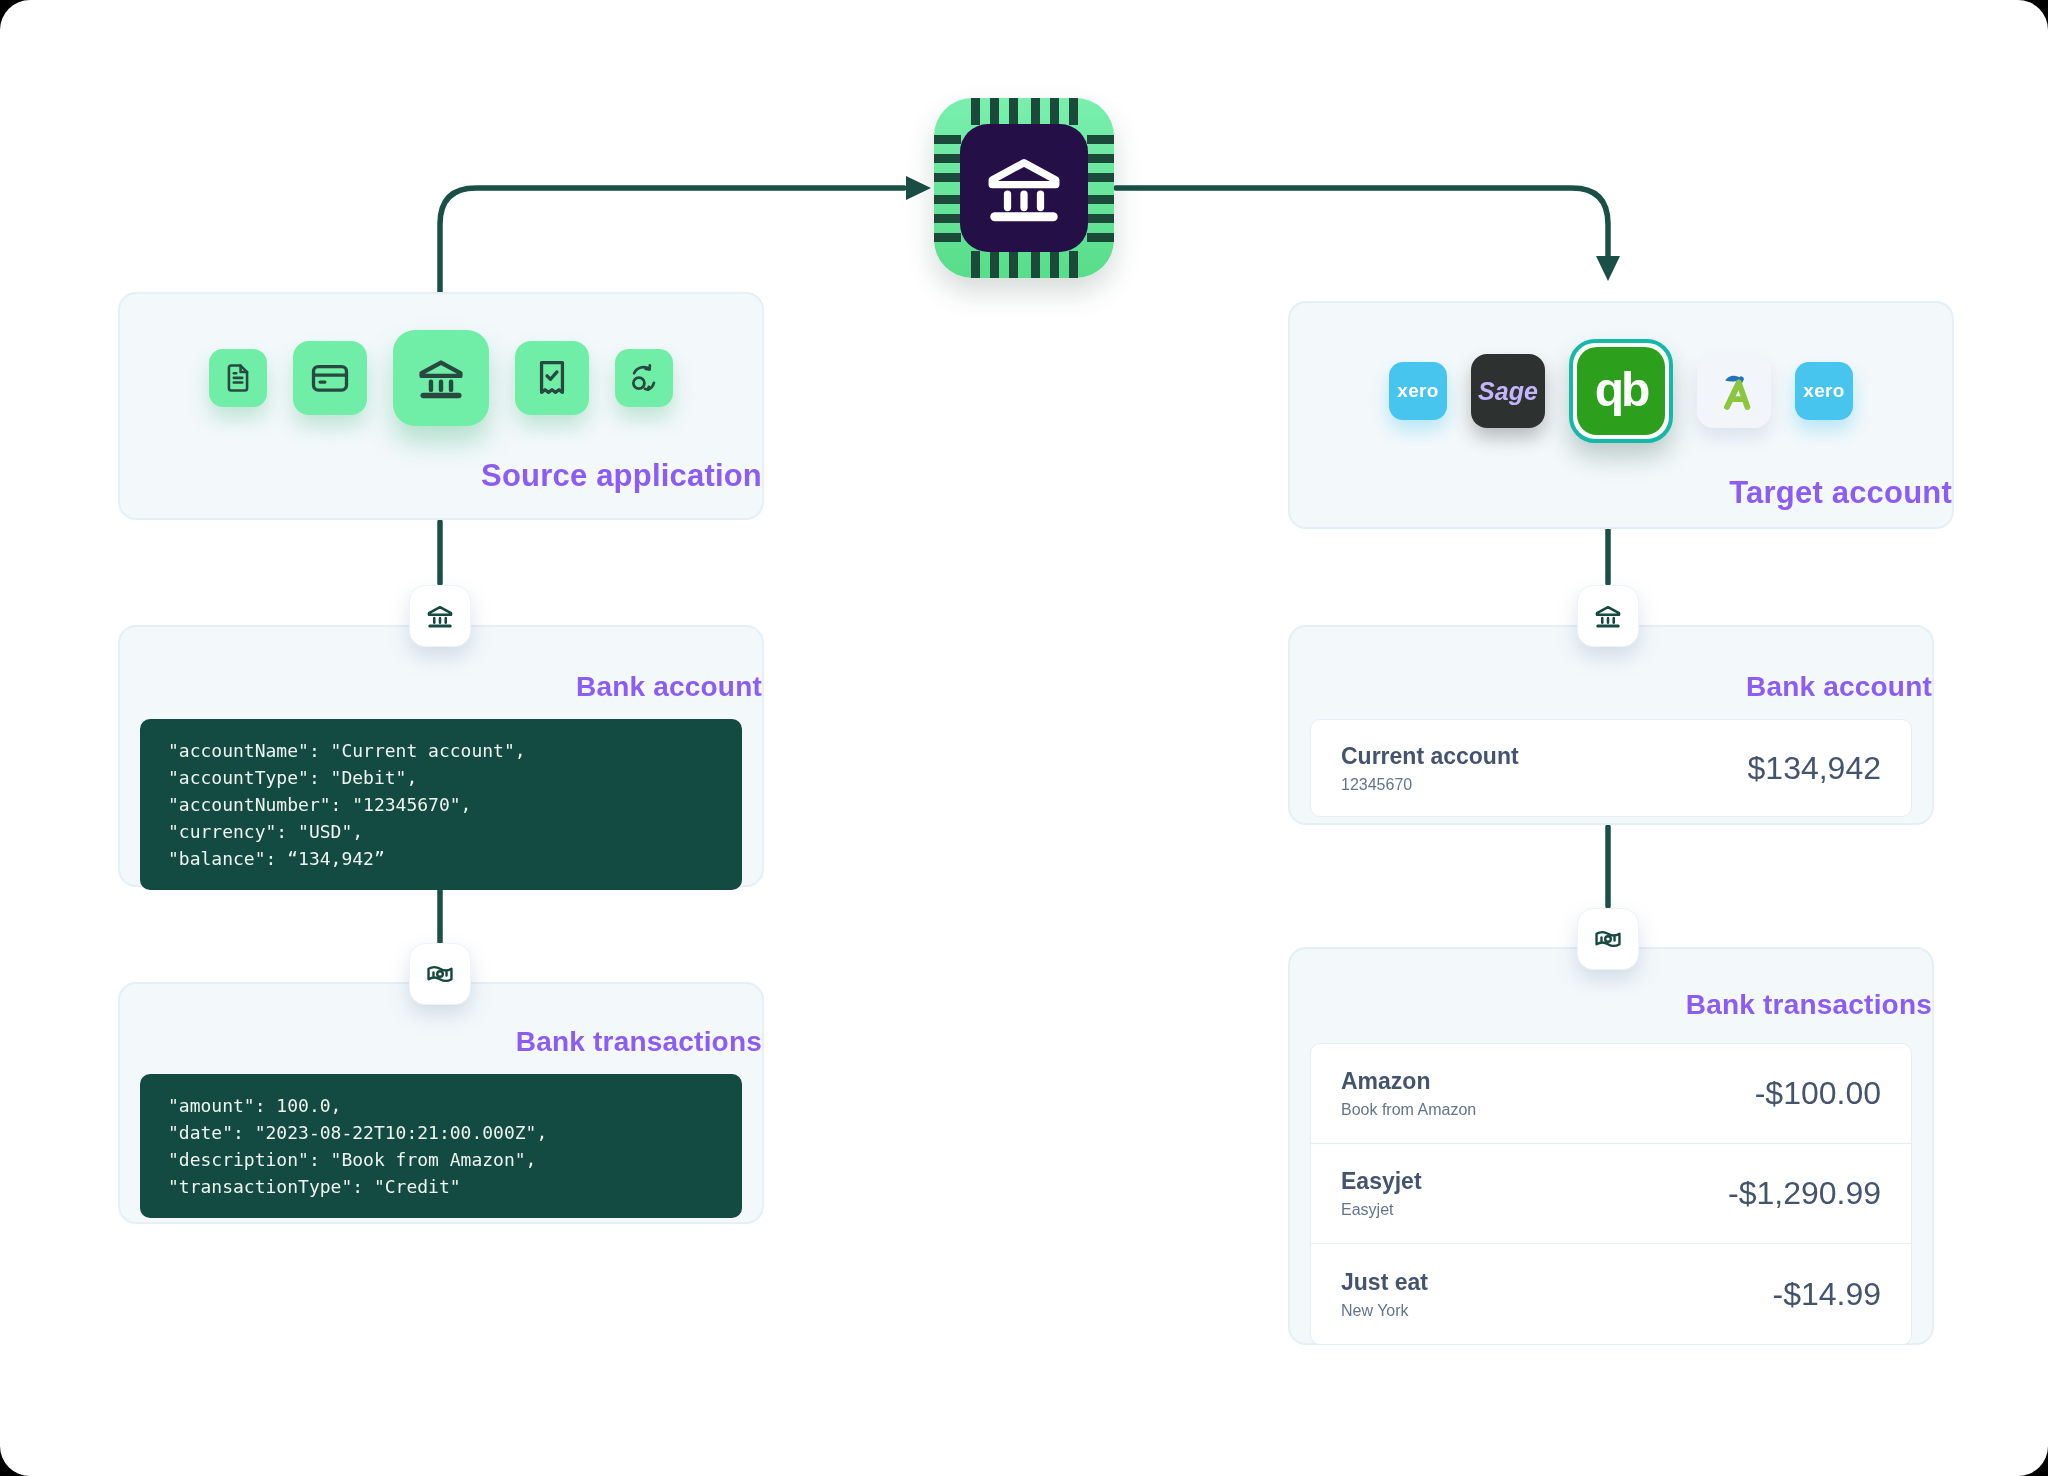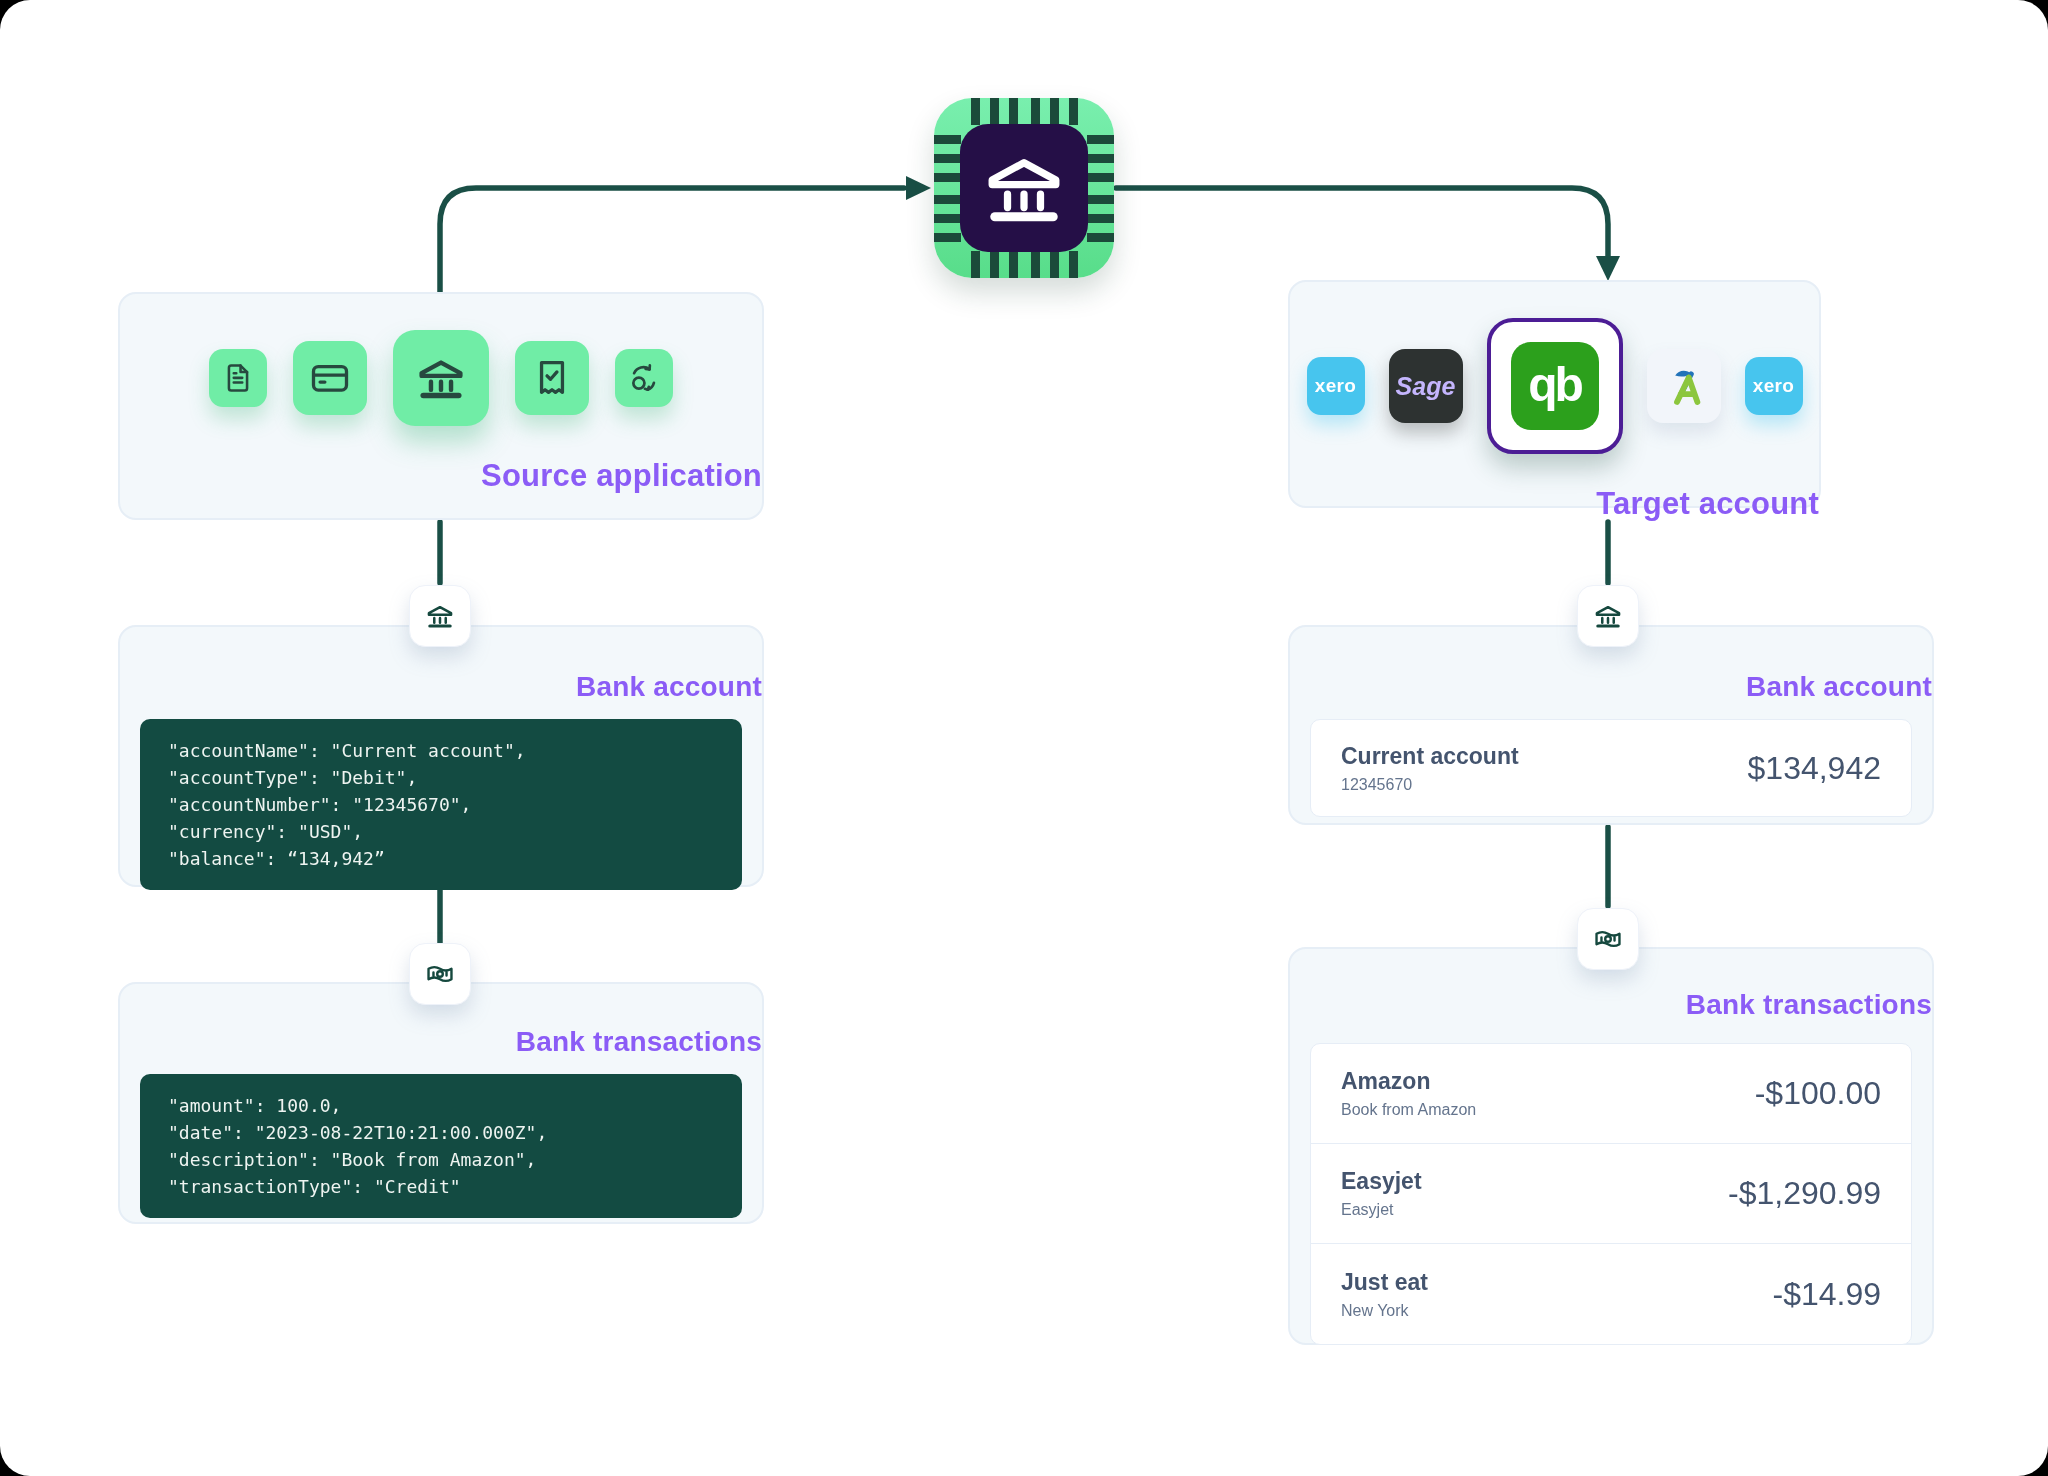--- a/index.html
+++ b/index.html
@@ -24,21 +24,21 @@
         box-shadow:0 12px 20px rgba(60,180,120,.28);}
   .tile.s{width:58px;height:58px;border-radius:14px;}
   .tile.m{width:74px;height:74px;border-radius:16px;}
   .tile.l{width:96px;height:96px;border-radius:22px;box-shadow:0 16px 26px rgba(60,180,120,.35);}
   
   .logo{display:flex;align-items:center;justify-content:center;font-weight:700;}
   .logo.xero{width:58px;height:58px;border-radius:14px;background:#47c5ee;color:#fff;font-size:19px;letter-spacing:.3px;
              box-shadow:0 10px 18px rgba(71,197,238,.35);}
   .logo.sage{width:74px;height:74px;border-radius:16px;background:#2d3231;color:#c4b5fd;font-size:25px;font-style:italic;
              box-shadow:0 10px 18px rgba(45,50,49,.3);text-align:right;}
-  .qb-ring{border:4px solid #4c1d95;border-radius:26px;padding:20px;background:#fff;box-shadow:0 14px 24px rgba(23,70,60,.25);}
+  .qb-ring{border:4px solid #14b8a6;border-radius:26px;padding:4px;background:#fff;box-shadow:0 14px 24px rgba(23,70,60,.25);}
   .logo.qb{width:88px;height:88px;border-radius:20px;background:#2ca01c;color:#fff;font-size:48px;letter-spacing:-3px;
            padding-bottom:4px;box-sizing:border-box;}
   .logo.freeagent{width:74px;height:74px;border-radius:16px;background:#f2f5fa;box-shadow:0 10px 18px rgba(120,140,170,.18);}
   
   .badge{position:absolute;width:62px;height:62px;border-radius:16px;background:#fff;border:1.5px solid #eef2f9;
          box-shadow:0 10px 20px rgba(130,150,180,.28);display:flex;align-items:center;justify-content:center;
          color:#15483e;z-index:4;box-sizing:border-box;}
   
   .code{margin:16px 20px 0;background:#134b42;border-radius:10px;padding:18px 28px;
         font-family:"DejaVu Sans Mono","Liberation Mono",monospace;font-size:18px;line-height:27px;color:#eef4f1;}
@@ -154,21 +154,21 @@
         </div>
       <div class="tile s">
           <svg width="36" height="36" viewBox="0 0 24 24">
             <use href="#ic-swap"></use>
           </svg>
         </div>
     </div>
     <div class="panel-title" style="font-size:31px;margin-top:32px">Source application</div>
   </div>
 
-  <div class="panel" style="left:1288px;top:280px;width:533px;height:228px">
+  <div class="panel" style="left:1288px;top:301px;width:666px;height:228px">
     <div class="tile-row" style="gap:24px">
       <div class="logo xero">xero</div>
       <div class="logo sage">Sage</div>
       <div class="qb-ring">
         <div class="logo qb">qb</div>
       </div>
       <div class="logo freeagent">
         <svg width="48" height="48" viewBox="0 0 24 24">
             <use href="#ic-freeagent"></use>
           </svg>

